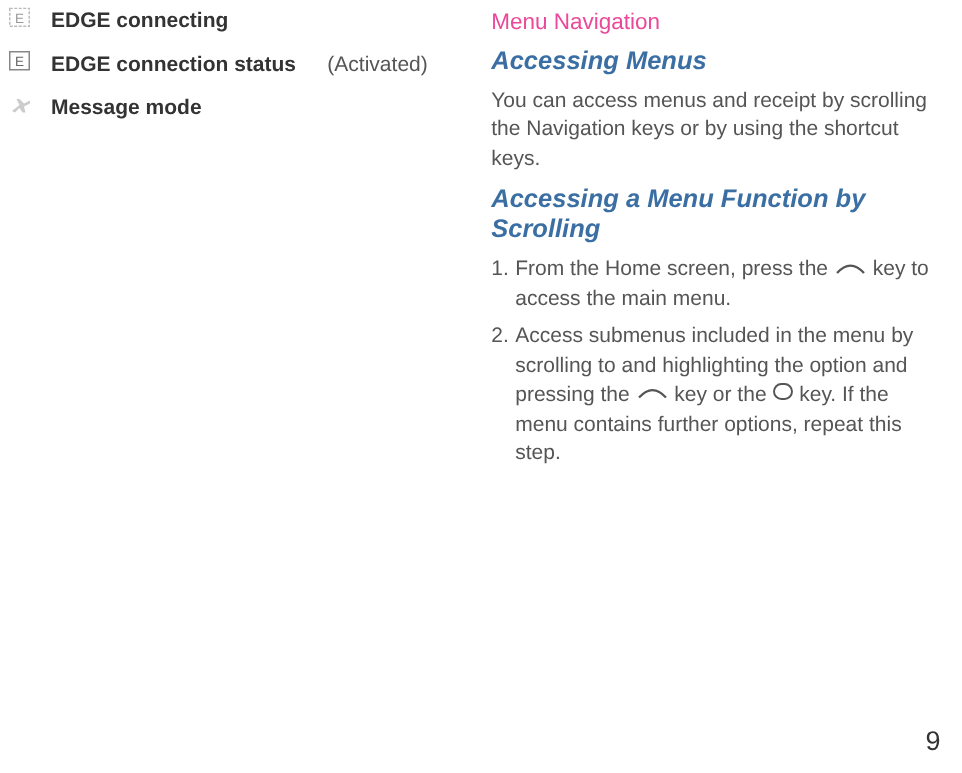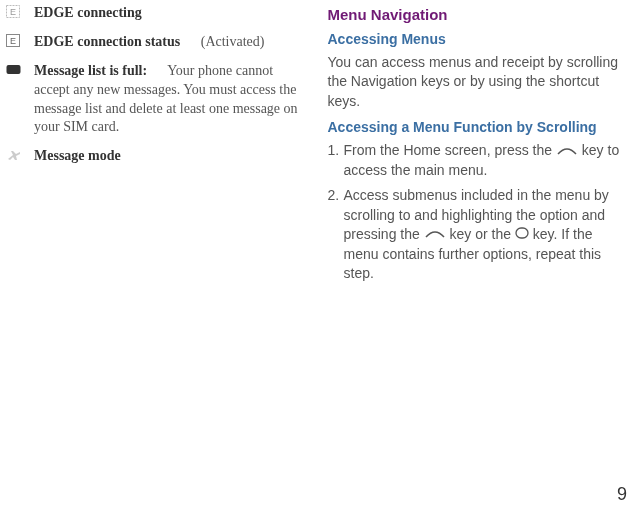--- a/index.html
+++ b/index.html
@@ -37,41 +37,41 @@
     flex-shrink: 0;
     padding-top: 1px;
     color: #999;
   }
   .icon-box svg {
     display: block;
   }
   .item-text {
     flex: 1;
     line-height: 1.35;
-    font-family: Liberation Serif, serif;
   }
   .bold {
     font-weight: bold;
     color: #333;
   }
   .normal {
     color: #555;
     margin-left: 17px;
   }
   .h1-orange {
-    color: #701a75;
-    font-weight: bold;
+    color: #ec4899;
+    font-weight: normal;
     font-size: 15px;
     margin: 2px 0 8px 0;
   }
   .h2-blue {
     color: #3b6fa3;
     font-weight: bold;
-    font-size: 14px;
+    font-size: 17px;
     margin: 8px 0 6px 0;
+    font-style: italic;
   }
   .para {
     line-height: 1.38;
     margin-bottom: 8px;
     color: #555;
   }
   .ol-item {
     display: flex;
     line-height: 1.38;
     margin-bottom: 6px;
@@ -120,28 +120,20 @@
             <text x="4" y="10" font-size="9" fill="#666" font-family="Arial">E</text>
           </svg>
       </div>
       <div class="item-text"><span class="bold">EDGE connection status</span><span class="normal"> (Activated)</span></div>
     </div>
 
 
 
 
 
-    <div class="icon-item">
-      <div class="icon-box">
-        <svg width="16" height="14">
-            <rect x="0.5" y="2" width="14" height="9" rx="2" fill="#333"></rect>
-          </svg>
-      </div>
-      <div class="item-text"><span class="bold">Message list is full:</span><span class="normal"> Your phone cannot accept any new messages. You must access the message list and delete at least one message on your SIM card.</span></div>
-    </div>
 
     <div class="icon-item">
       <div class="icon-box">
         <svg width="16" height="14">
             <path d="M2 11 L7 7 L5 3 L7 3 L10 6 L14 4 L14 6 L10 8 L11 12 L9 12 L7 9 L4 12 Z" fill="#ccc"></path>
           </svg>
       </div>
       <div class="item-text"><span class="bold">Message mode</span><span class="normal"></span></div>
     </div>
 

